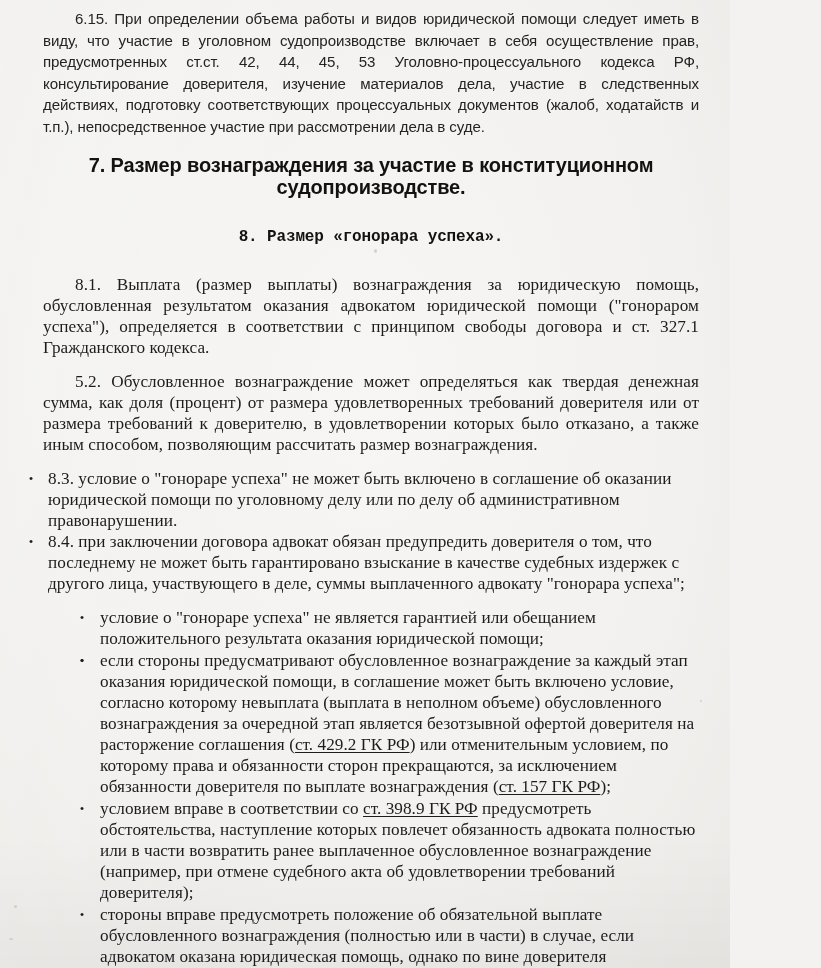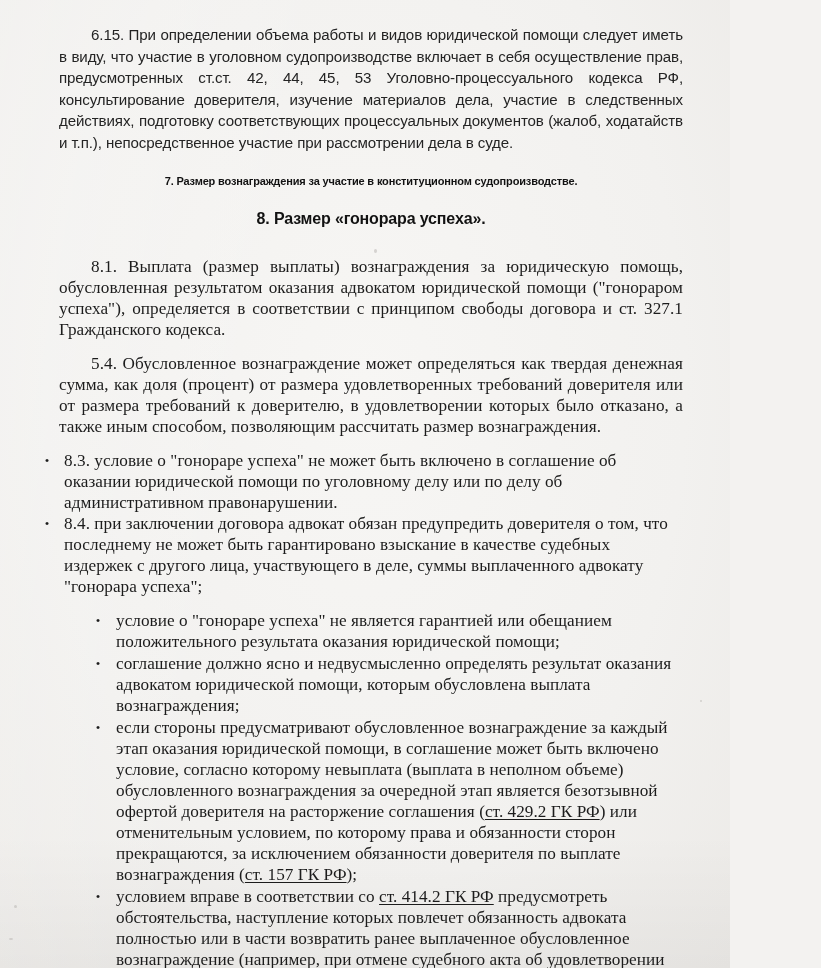--- a/index.html
+++ b/index.html
@@ -17,21 +17,21 @@
     color: #1a1a1a;
     -webkit-font-smoothing: antialiased;
   }
 
   
   .page {
     position: relative;
     width: 730px;
     height: 968px;
     box-sizing: border-box;
-    padding: 16px;
+    padding: 0;
     background:
       radial-gradient(ellipse at 50% 40%, #f7f6f4 0%, #f2f1ef 62%, #eceae7 100%);
   }
 
   .page::after {
     content: "";
     position: absolute;
     inset: 0;
     pointer-events: none;
     background:
@@ -71,34 +71,35 @@
   }
 
   .indent {
     text-indent: 32px;
   }
 
   
   .heading {
     font-family: "Liberation Sans", sans-serif;
     font-weight: bold;
-    font-size: 11px;
+    font-size: 20px;
     line-height: 22px;
     text-align: center;
     color: #121212;
     letter-spacing: -0.15px;
   }
 
   .heading-7 {
     margin-top: 16px;
   }
 
   .heading-8 {
-    margin-top: 1px;
+    margin-top: 13px;
     font-size: 16px;
+    font-family: Liberation Mono, monospace;
   }
 
   .gap-after-heading-7 { height: 15px; }
   .gap-after-heading-8 { height: 13px; }
 
   
   ul {
     margin: 0;
     padding: 0;
     list-style: none;
@@ -172,21 +173,21 @@
     <div class="gap-after-heading-7"></div>
 
 
 
     <div class="heading heading-8">8. Размер «гонорара успеха».</div>
 
     <div class="gap-after-heading-8"></div>
 
     <p class="serif indent">8.1. Выплата (размер выплаты) вознаграждения за юридическую помощь, обусловленная результатом оказания адвокатом юридической помощи ("гонораром успеха"), определяется в соответствии с принципом свободы договора и ст. 327.1 Гражданского кодекса.</p>
 
-    <p class="serif indent">5.4.  Обусловленное вознаграждение может определяться как твердая денежная сумма, как доля (процент) от размера удовлетворенных требований доверителя или от размера требований к доверителю, в удовлетворении которых было отказано, а также иным способом, позволяющим рассчитать размер вознаграждения.</p>
+    <p class="serif indent">5.2.  Обусловленное вознаграждение может определяться как твердая денежная сумма, как доля (процент) от размера удовлетворенных требований доверителя или от размера требований к доверителю, в удовлетворении которых было отказано, а также иным способом, позволяющим рассчитать размер вознаграждения.</p>
 
     <ul class="level1 serif">
       <li>
         <span class="bullet">•</span>
         <span>8.3. условие о "гонораре успеха" не может быть включено в соглашение об оказании юридической помощи по уголовному делу или по делу об административном правонарушении.</span>
       </li>
       <li>
         <span class="bullet">•</span>
         <span>8.4. при заключении договора адвокат обязан предупредить доверителя о том, что последнему не может быть гарантировано взыскание в качестве судебных издержек с другого лица, участвующего в деле, суммы выплаченного адвокату "гонорара успеха";</span>
       </li>
@@ -194,31 +195,30 @@
 
     <ul class="level2 serif">
 
       <li>
         <span class="bullet">•</span>
         <span>условие о "гонораре успеха" не является гарантией или обещанием положительного результата оказания юридической помощи;</span>
       </li>
 
       <li>
         <span class="bullet">•</span>
-        <span>соглашение должно ясно и недвусмысленно определять результат оказания адвокатом юридической помощи, которым обусловлена выплата вознаграждения;</span>
       </li>
 
       <li>
         <span class="bullet">•</span>
         <span><span>если стороны предусматривают обусловленное вознаграждение за каждый этап оказания юридической помощи, в соглашение может быть включено условие, согласно которому невыплата (выплата в неполном объеме) обусловленного вознаграждения за очередной этап является безотзывной офертой доверителя на расторжение соглашения (</span><span class="u">ст. 429.2 ГК РФ</span><span>) или отменительным условием, по которому права и обязанности сторон прекращаются, за исключением обязанности доверителя по выплате вознаграждения (</span><span class="u nowrap">ст. 157 ГК РФ</span><span>);</span></span>
       </li>
 
       <li>
         <span class="bullet">•</span>
-        <span><span>условием вправе в соответствии со </span><span class="u nowrap">ст. 414.2 ГК РФ</span><span> предусмотреть обстоятельства, наступление которых повлечет обязанность адвоката полностью или в части возвратить ранее выплаченное обусловленное вознаграждение (например, при отмене судебного акта об удовлетворении требований доверителя);</span></span>
+        <span><span>условием вправе в соответствии со </span><span class="u nowrap">ст. 398.9 ГК РФ</span><span> предусмотреть обстоятельства, наступление которых повлечет обязанность адвоката полностью или в части возвратить ранее выплаченное обусловленное вознаграждение (например, при отмене судебного акта об удовлетворении требований доверителя);</span></span>
       </li>
 
       <li>
         <span class="bullet">•</span>
         <span>стороны вправе предусмотреть положение об обязательной выплате обусловленного вознаграждения (полностью или в части) в случае, если адвокатом оказана юридическая помощь, однако по вине доверителя положительный результат ее оказания не достигнут, или доверитель отказался от соглашения до достижения указанного результата.</span>
       </li>
 
     </ul>
 
   </div>

